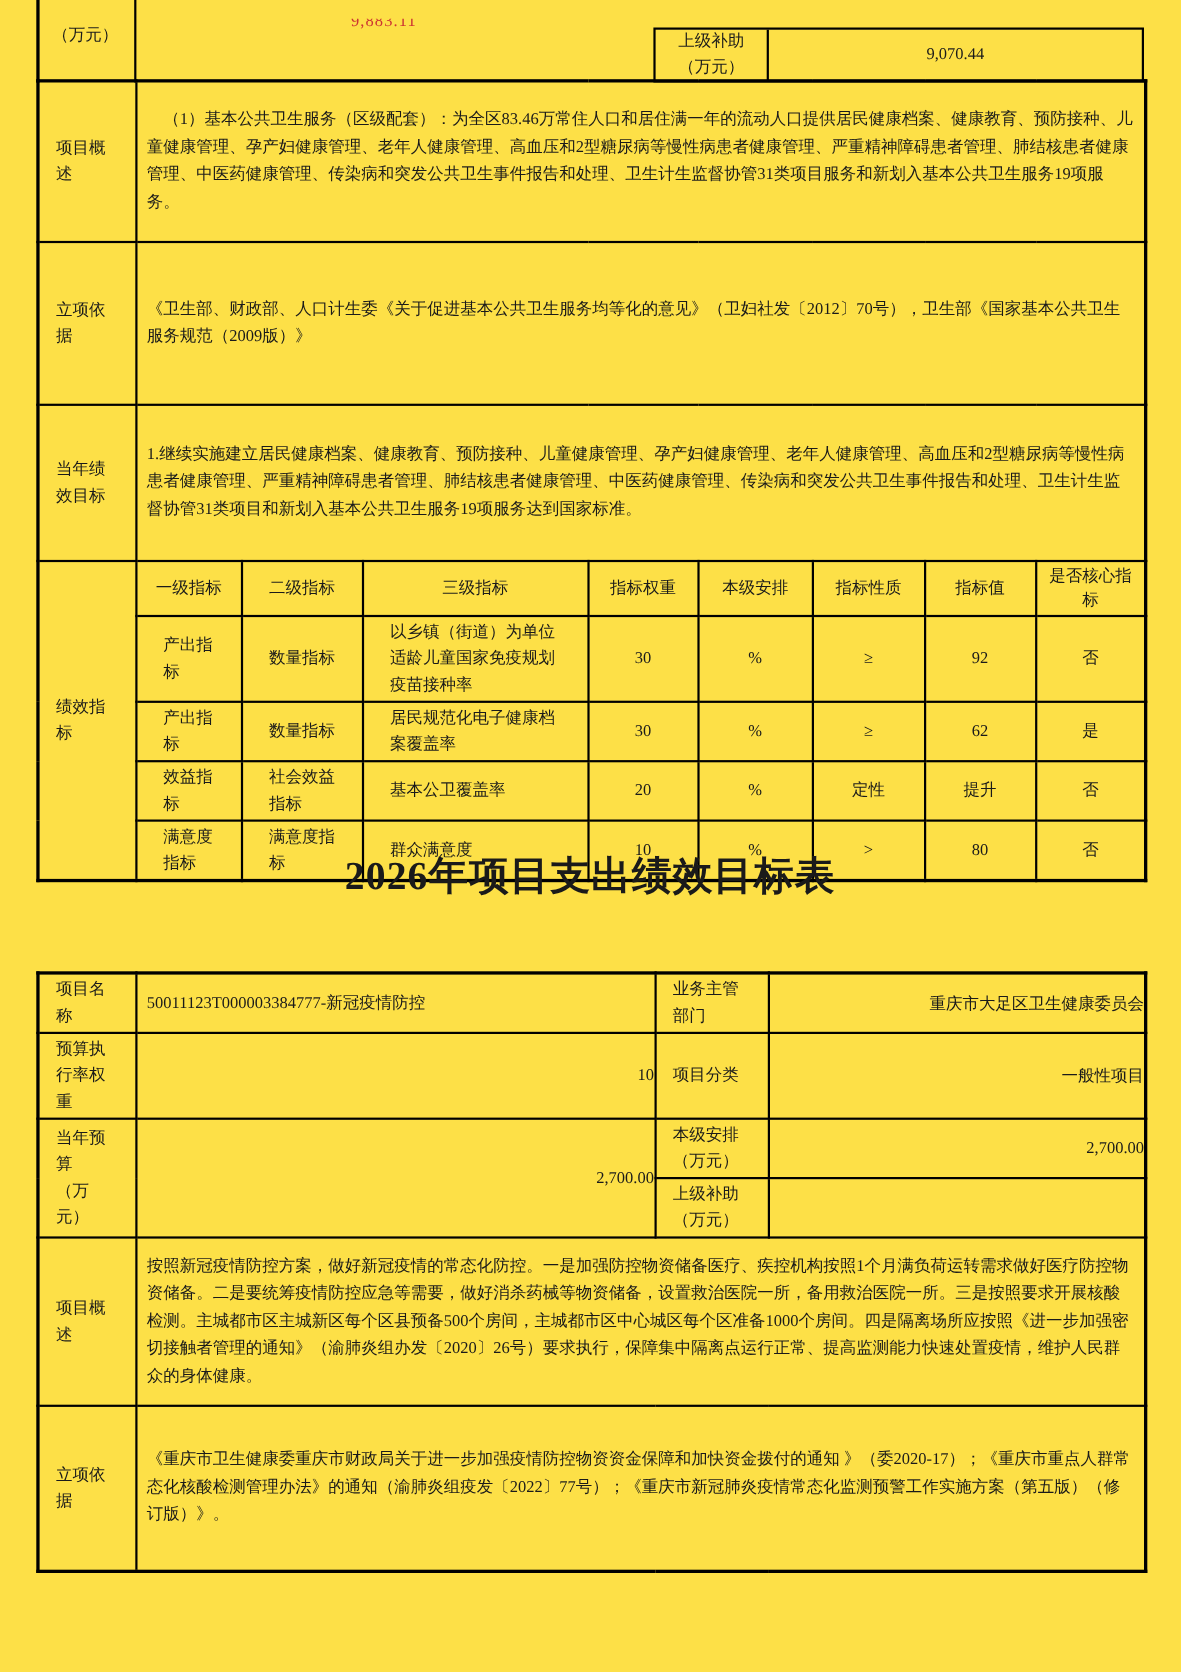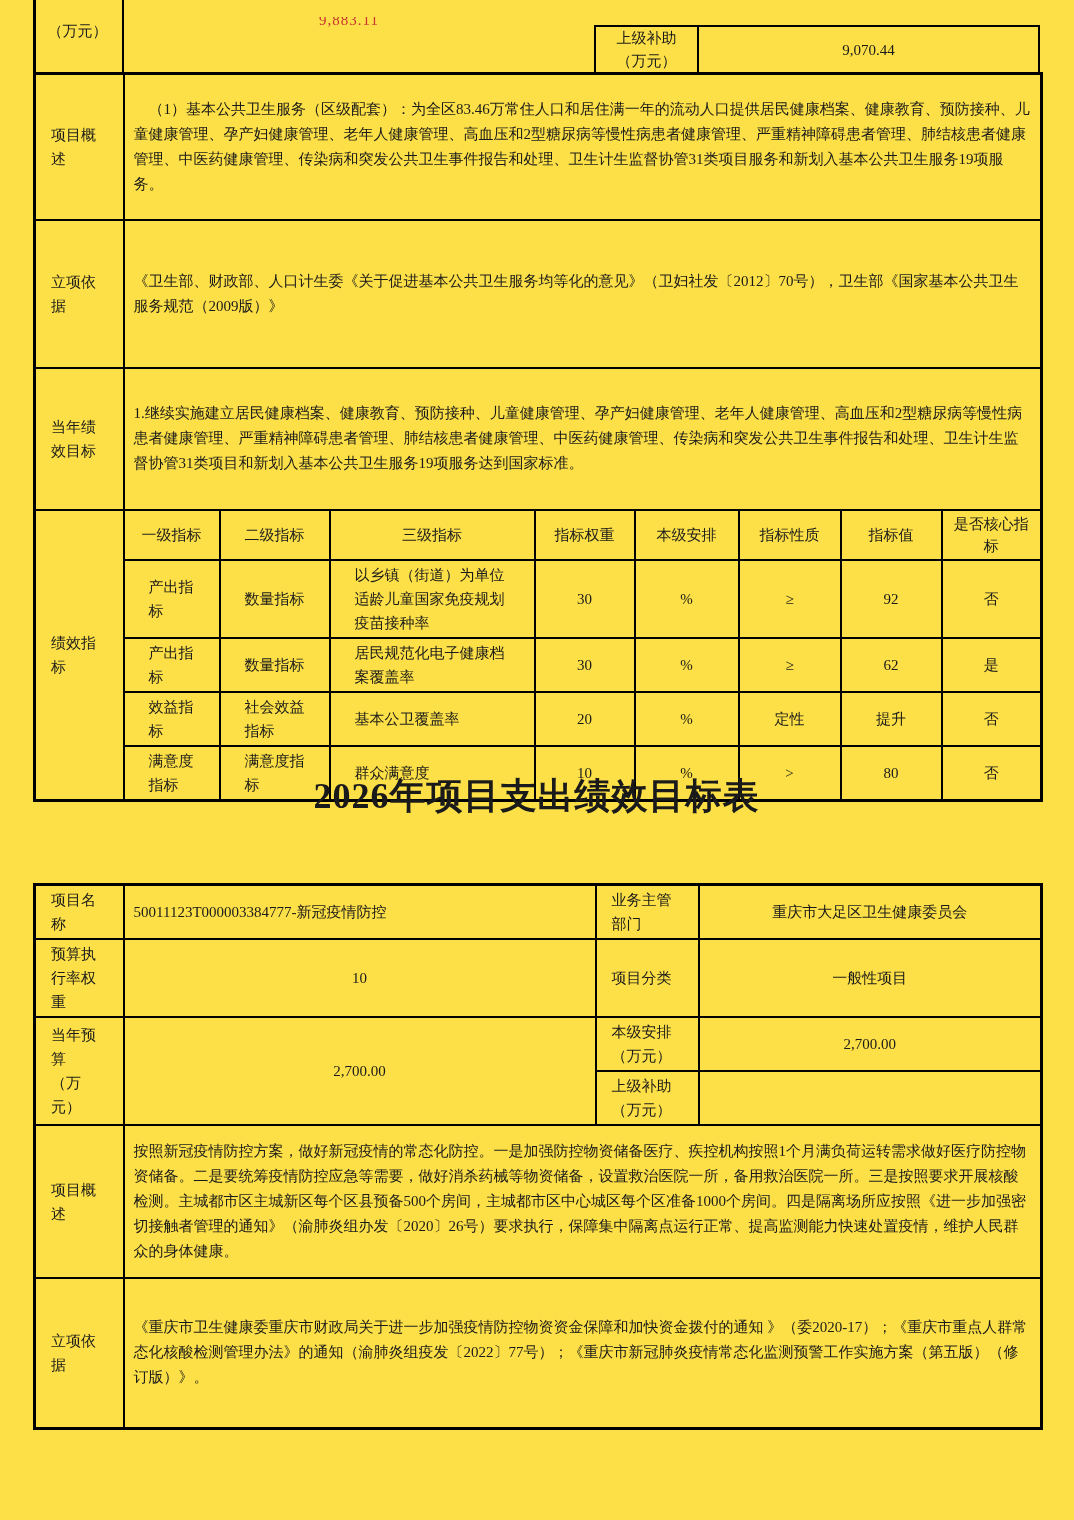--- a/index.html
+++ b/index.html
@@ -23,21 +23,21 @@
                      justify-content:center; text-align:center; white-space:pre-line; line-height:23px; }
   .p-subsidy-value { flex:1; display:flex; align-items:center; justify-content:center; }
   
   table { border-collapse:collapse; table-layout:fixed; }
   td { border:2px solid #000; vertical-align:middle; }
   .t1, .t2 { position:absolute; left:33px; width:1007px; border:3px solid #000; }
   .t1 { top:72px; }
   .t2 { top:883px; }
   td.lbl { text-align:left; white-space:pre-line; line-height:24px; padding:2px 15px; }
   td.txt { text-align:left; line-height:25px; padding:4px 9px; }
-  td.num { text-align:center; }
+  td.num { text-align:right; }
   td.ind { text-align:center; line-height:22px; padding:2px 6px; }
   td.ind3 { text-align:left; line-height:24px; padding:2px 24px; }
   .indent1 { text-indent:1em; display:block; }
   
   .title { position:absolute; left:33px; top:772px; width:1007px; text-align:center;
            font-size:36px; font-weight:bold; letter-spacing:1px; }
   .meta { position:absolute; left:33px; top:851px; width:1007px; display:flex;
           justify-content:space-between; align-items:baseline; }
   .meta .prep-label { margin-right:14px; }
   .red { color:#cc3333; }

